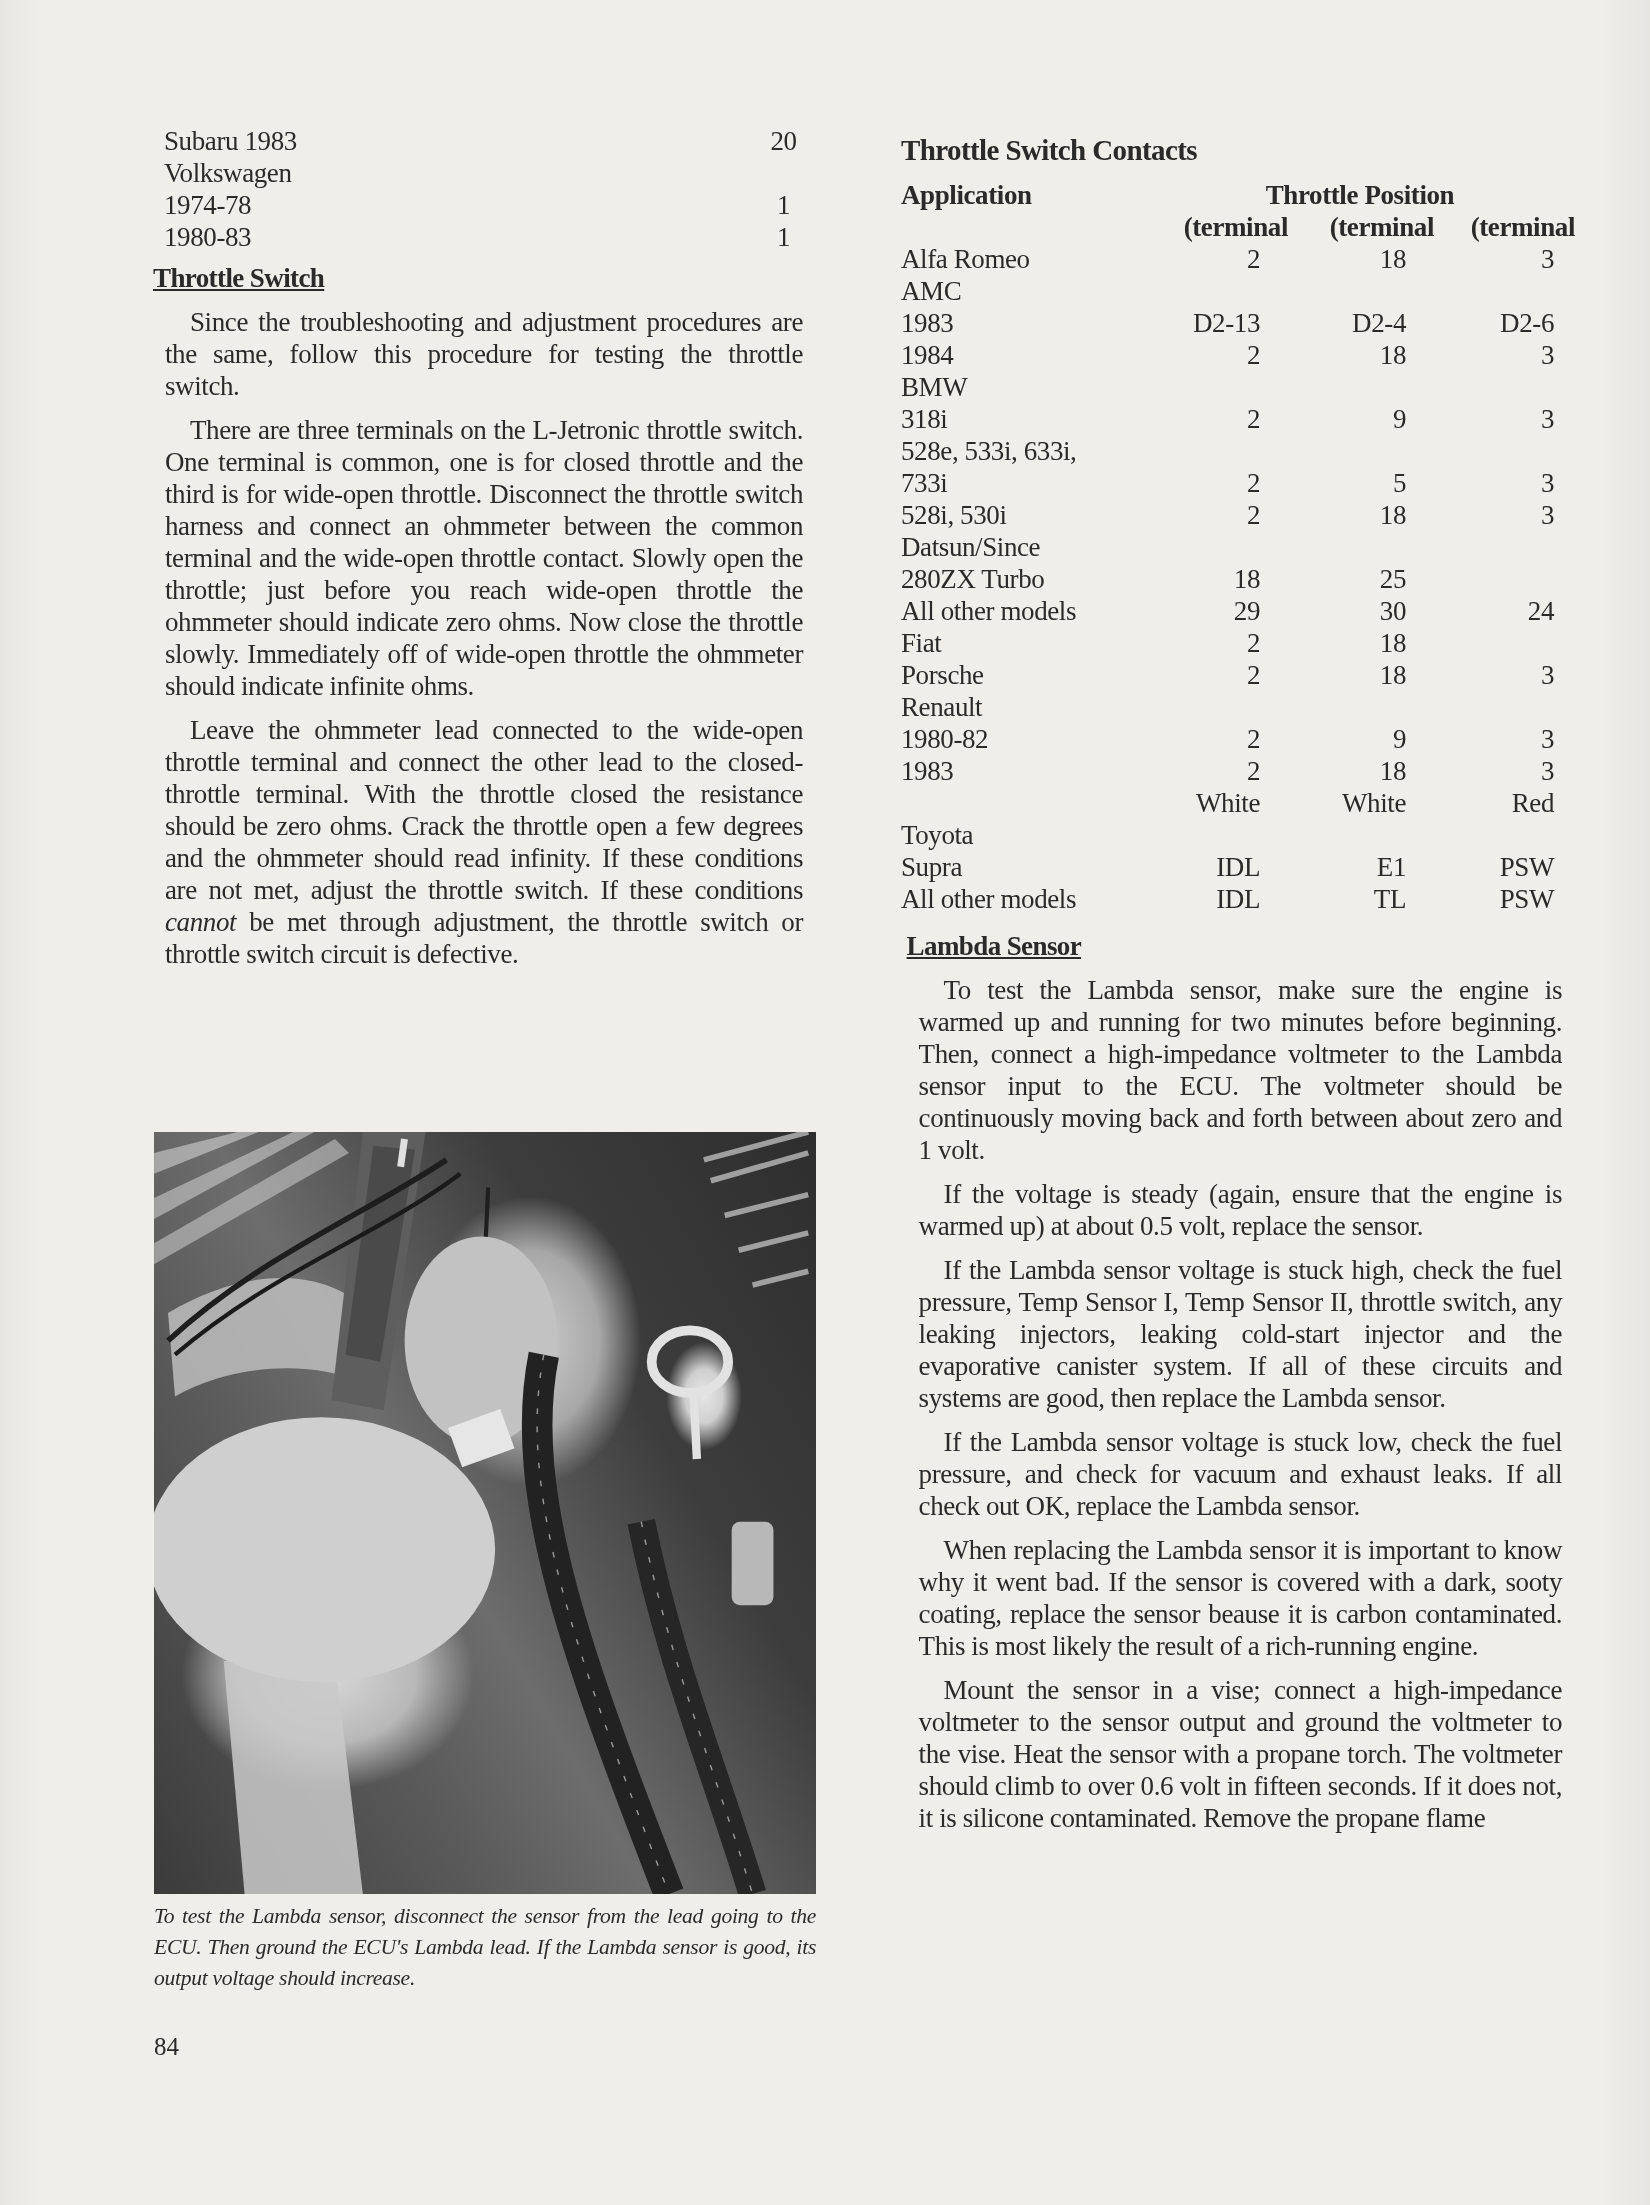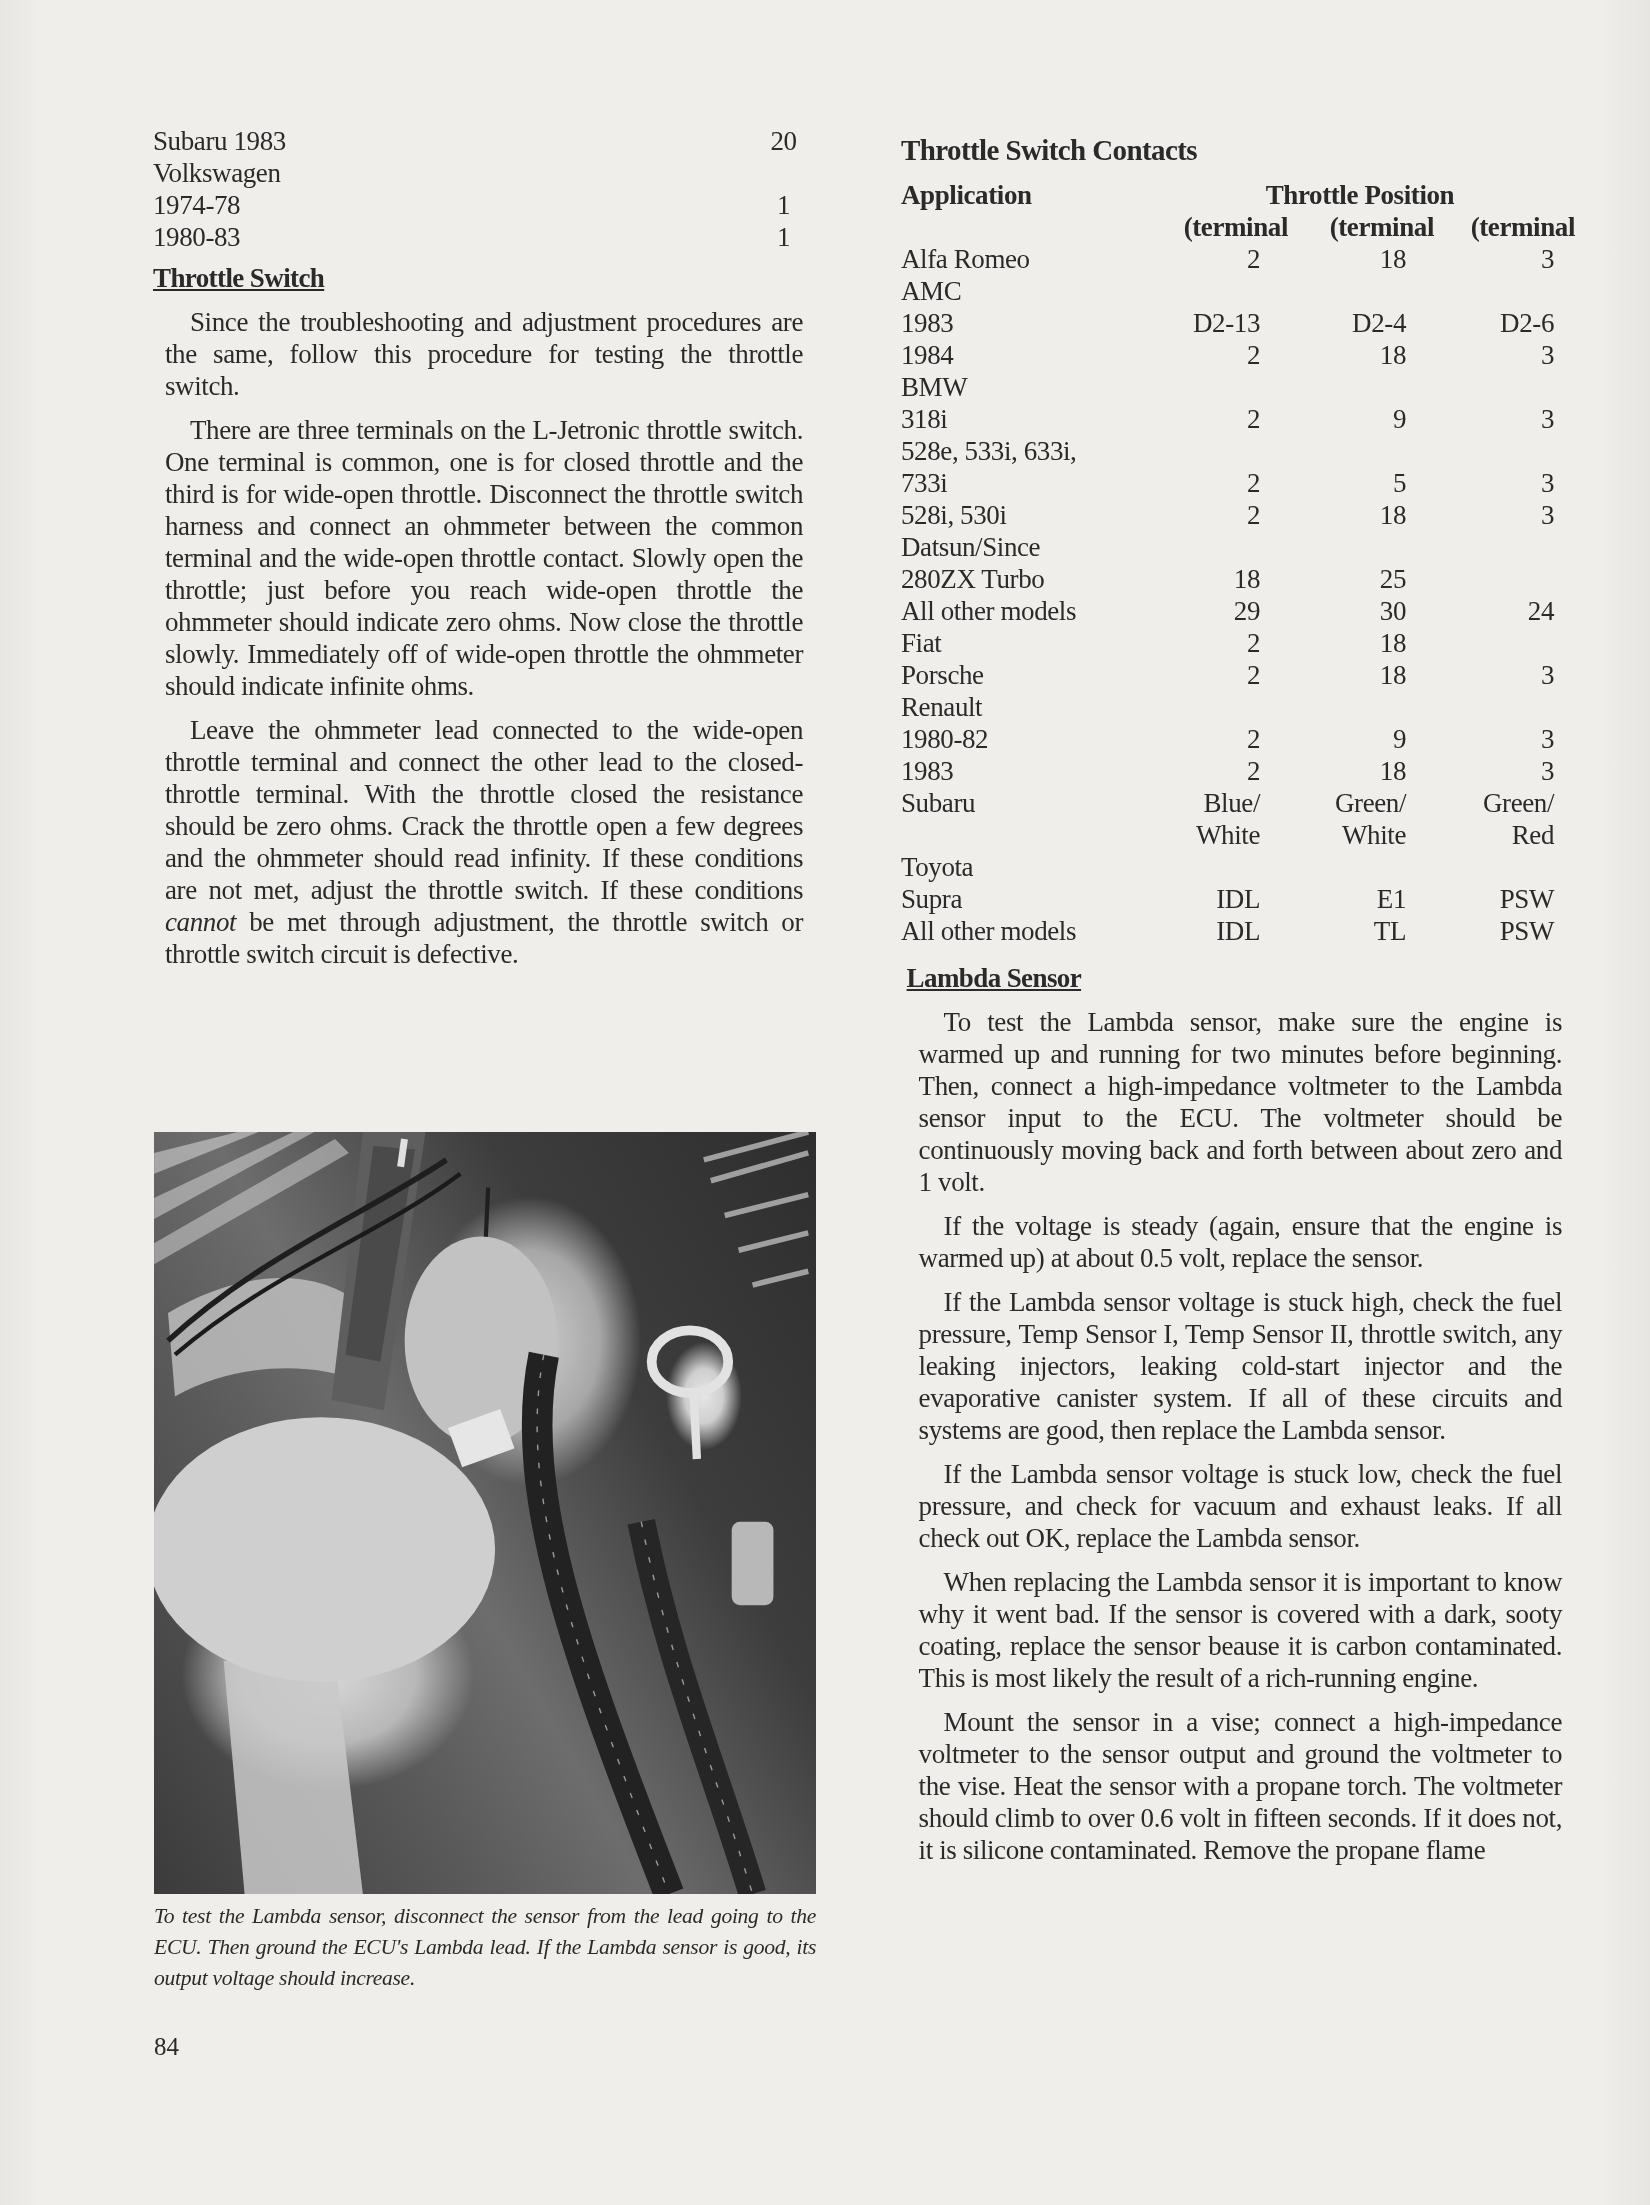--- a/index.html
+++ b/index.html
@@ -17,21 +17,21 @@
   .col { position: absolute; }
   .left-col { left: 153px; top: 125px; width: 662px; }
   .right-col { left: 901px; top: 125px; width: 673px; }
 
   .body-text { font-size: 27px; line-height: 32px; letter-spacing: -0.4px; }
   .heading { font-weight: bold; font-size: 27px; line-height: 32px; letter-spacing: -0.6px; text-decoration: underline; }
   .title { font-weight: bold; font-size: 29px; line-height: 35px; letter-spacing: -0.6px; margin-top: 8px; }
 
   
   .spec-list { width: 662px; }
-  .spec-row { display: flex; justify-content: space-between; height: 32px; }
+  .spec-row { display: flex; justify-content: space-between; height: 32px; margin-left: 11px; }
   .spec-row .val { width: 56px; text-align: center; margin-right: 3.5px; }
 
   p.para { margin: 12px; text-align: justify; text-indent: 25px; }
   p.para em { font-style: italic; }
 
   
   table.contacts { border-collapse: collapse; width: 673px; table-layout: fixed; }
   table.contacts td, table.contacts th { padding: 0; vertical-align: top; font-size: 27px; line-height: 32px; letter-spacing: -0.4px; }
   table.contacts th { font-weight: bold; }
   col.app { width: 230px; }
@@ -260,26 +260,20 @@
           <td class="num" style="padding-right:28px">9</td>
           <td class="num" style="padding-right:21px">3</td>
         </tr>
       <tr>
           <td>1983</td>
           <td class="num" style="padding-right:28px">2</td>
           <td class="num" style="padding-right:28px">18</td>
           <td class="num" style="padding-right:21px">3</td>
         </tr>
       <tr>
-          <td>Subaru</td>
-          <td class="num" style="padding-right:28px">Blue/</td>
-          <td class="num" style="padding-right:28px">Green/</td>
-          <td class="num" style="padding-right:21px">Green/</td>
-        </tr>
-      <tr>
           <td></td>
           <td class="num" style="padding-right:28px">White</td>
           <td class="num" style="padding-right:28px">White</td>
           <td class="num" style="padding-right:21px">Red</td>
         </tr>
       <tr>
           <td>Toyota</td>
           <td class="num" style="padding-right:28px"></td>
           <td class="num" style="padding-right:28px"></td>
           <td class="num" style="padding-right:21px"></td>

